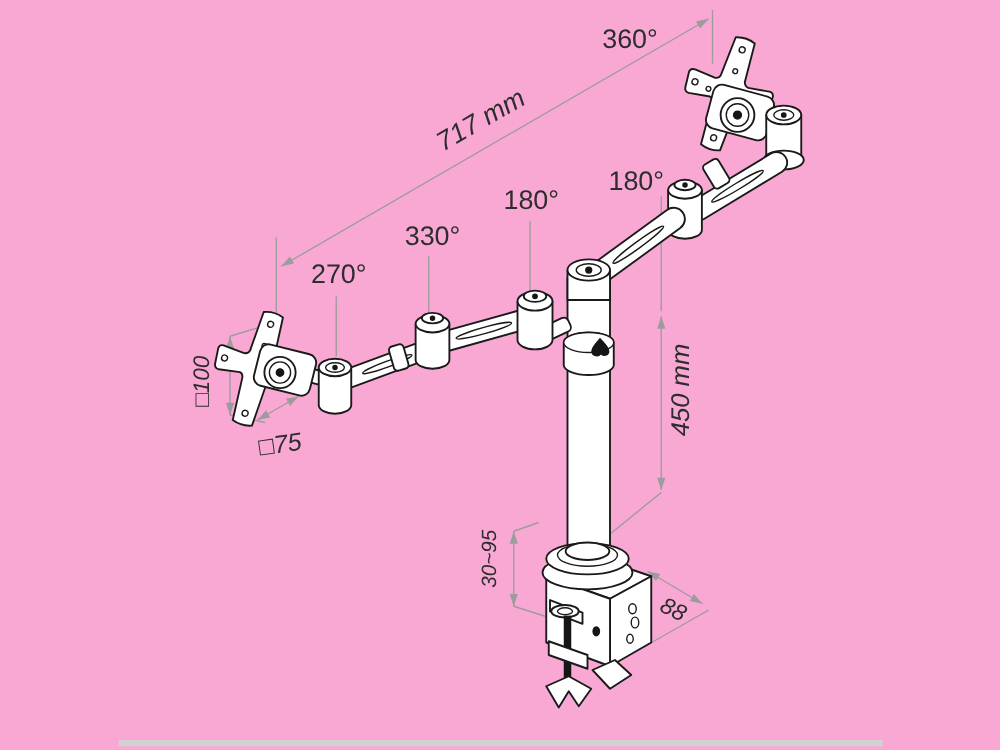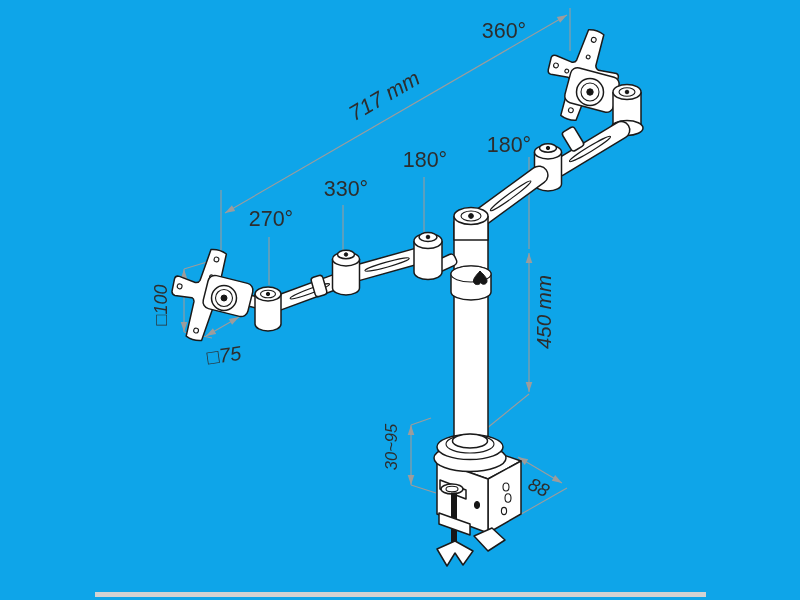--- a/index.html
+++ b/index.html
@@ -1,19 +1,19 @@
 <!DOCTYPE html>
 <html><head>
 <meta charset="utf-8">
 <style>
   html, body { margin: 0; padding: 0; background: #ffffff; }
   #stage {
     position: relative;
     width: 800px; height: 600px;
-    background: #0ea5e9;
+    background: #f9a8d4;
     overflow: hidden;
     font-family: "Liberation Sans", sans-serif;
   }
   svg { position: absolute; left: 0; top: 0; }
   .part   { stroke: #1a1a1a; stroke-width: 1.5; fill: #ffffff; stroke-linejoin: round; }
   .partthin { stroke: #1a1a1a; stroke-width: 1.1; fill: #ffffff; }
   .dark   { fill: #161616; stroke: #161616; }
   .dim    { stroke: #9c9c9c; stroke-width: 1.1; fill: none; }
   .lbl    { fill: #2d2d2d; font-family: "Liberation Sans", sans-serif; }
   .deg    { font-size: 21.5px; font-style: normal; }

